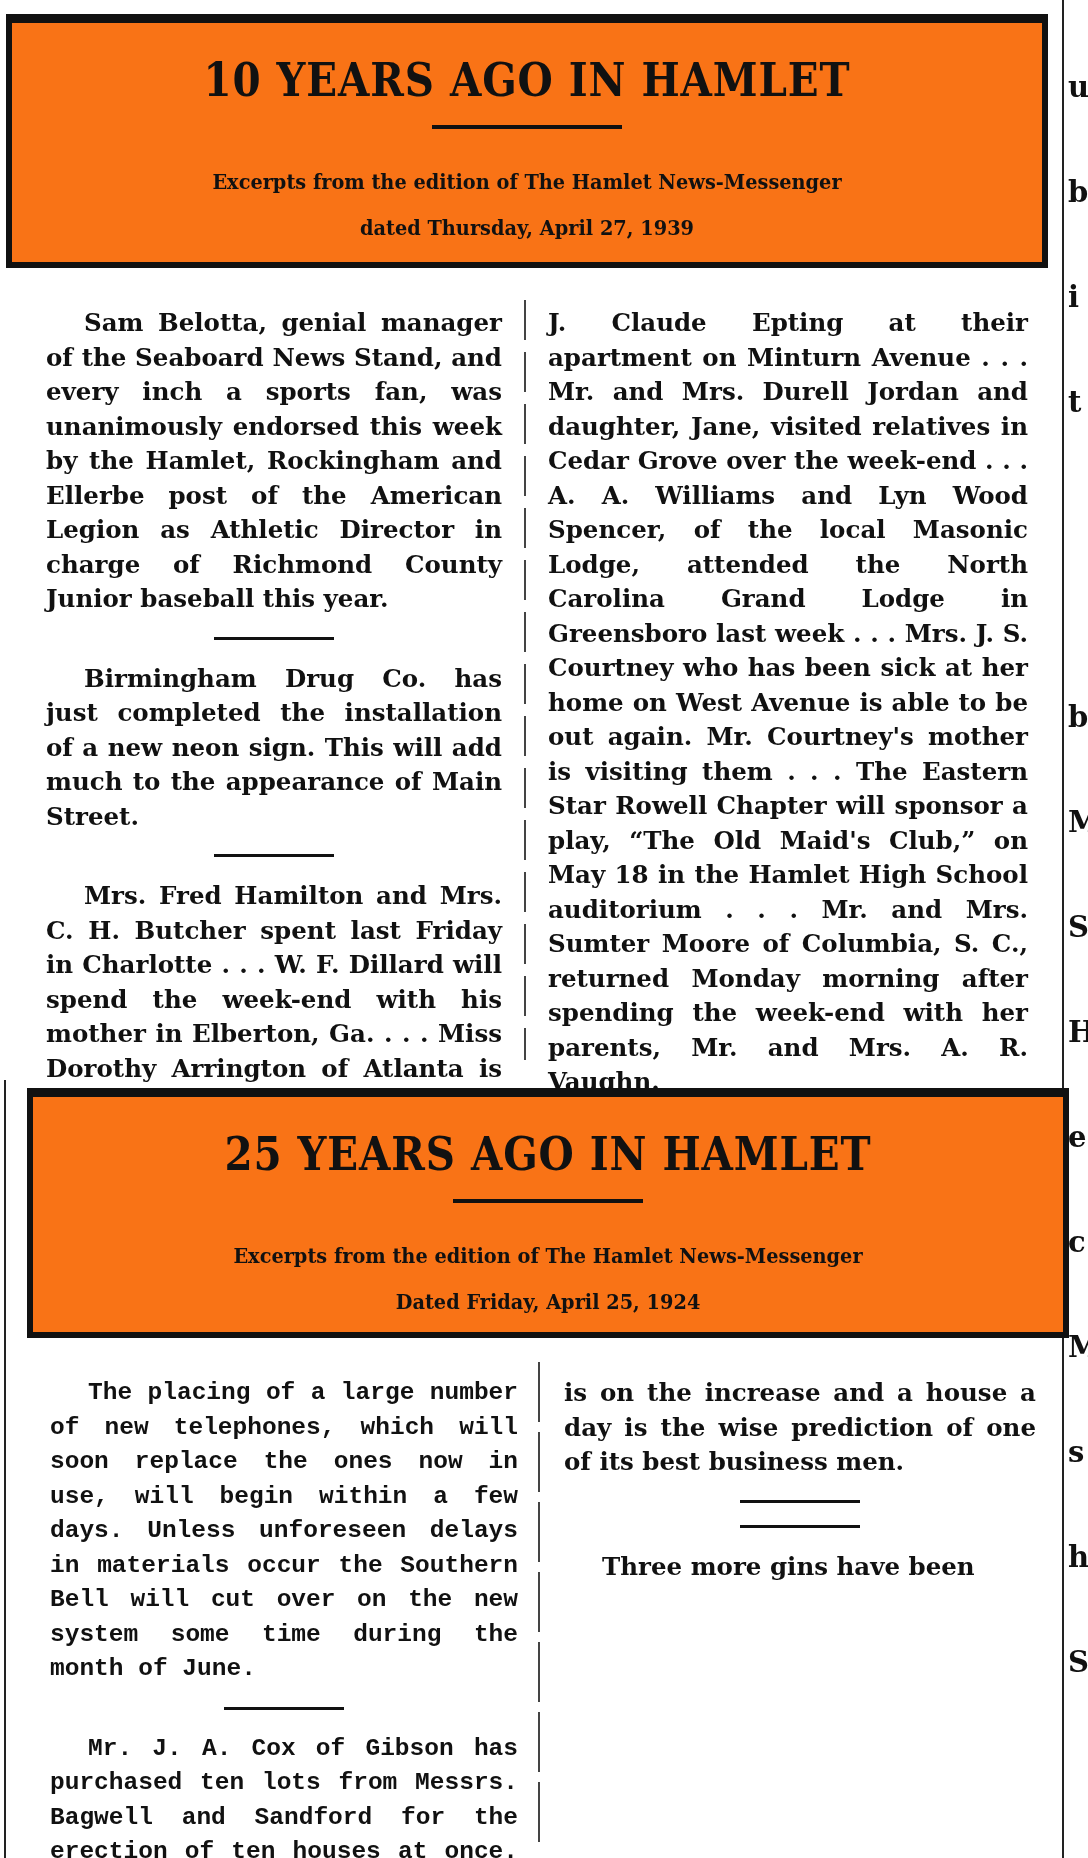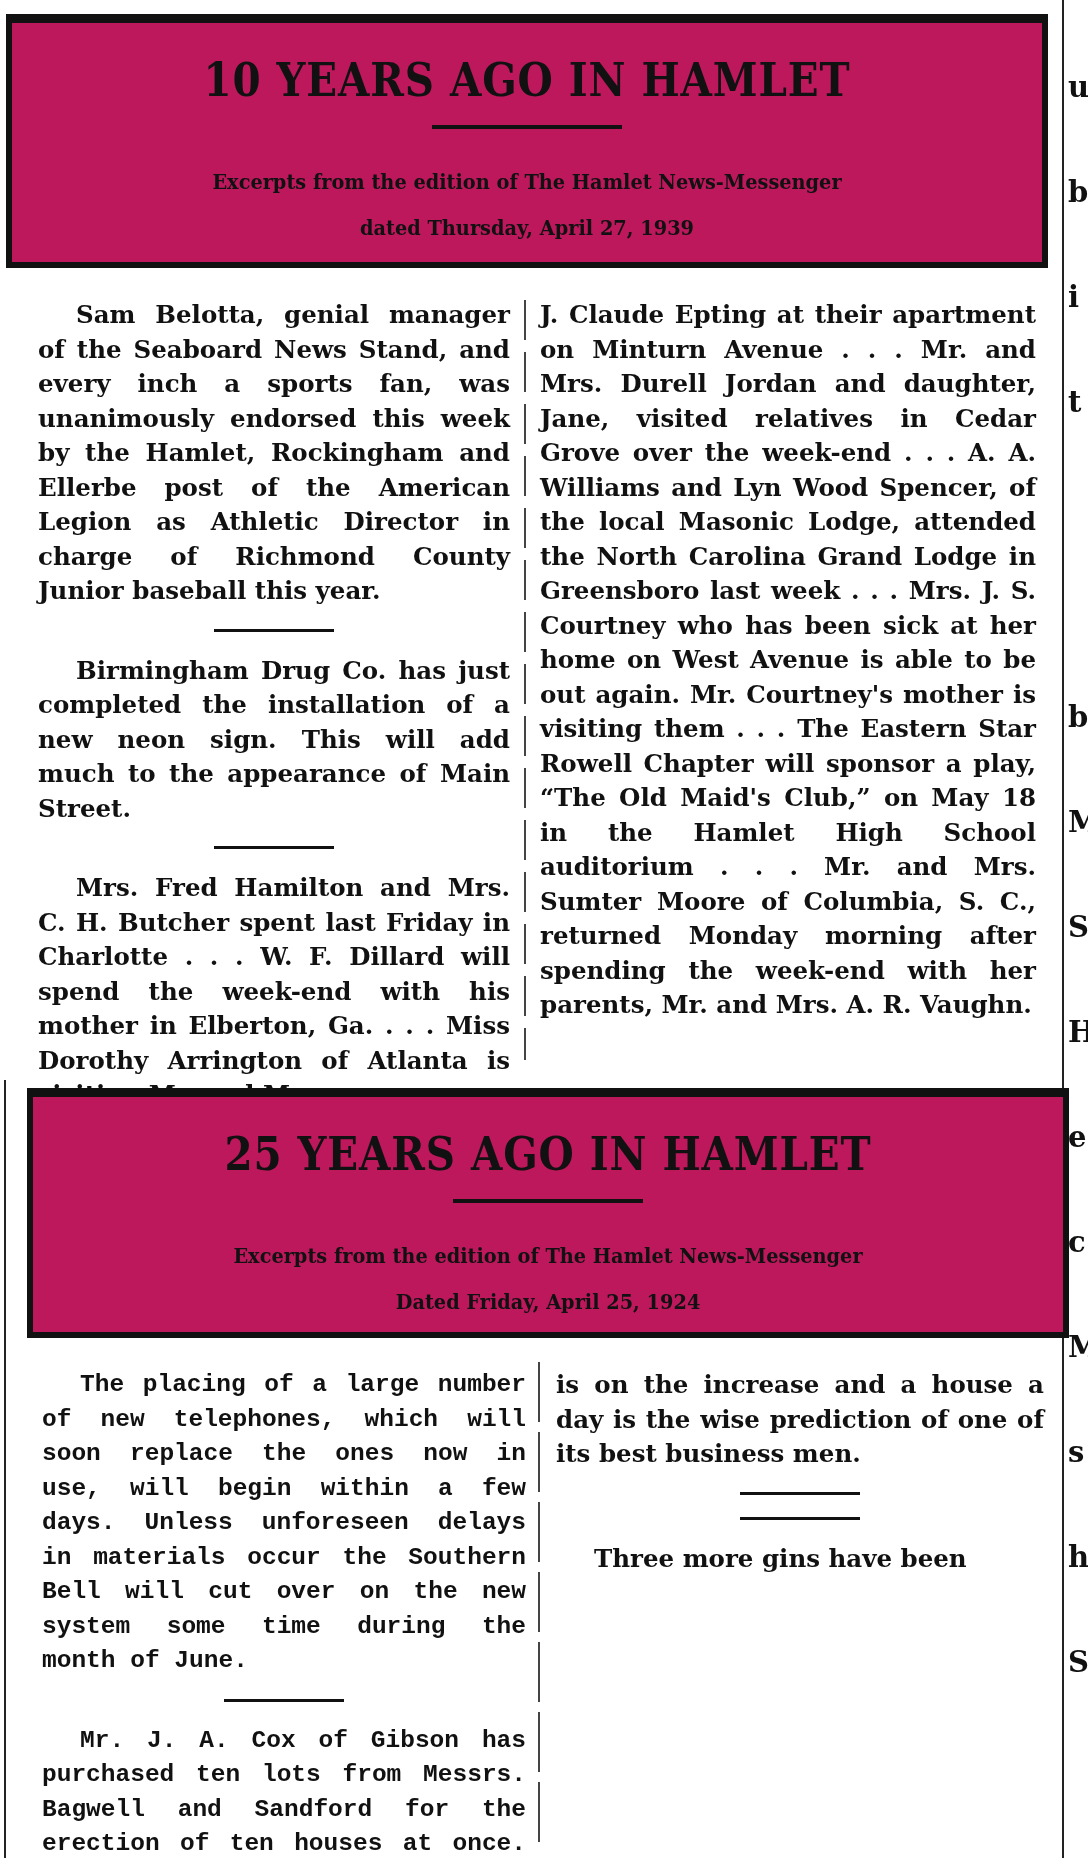--- a/index.html
+++ b/index.html
@@ -16,39 +16,39 @@
   }
   .neighbor-col {
     position: absolute; left: 1068px; top: 0; width: 40px; height: 1858px; overflow: hidden;
     font-size: 29px; line-height: 35px; font-weight: bold; white-space: pre;
   }
   .neighbor-col .nl { display: block; height: 35px; }
   .header-box {
     position: absolute; box-sizing: border-box;
     border-left: 6px solid #111; border-right: 6px solid #111;
     border-top: 9px solid #111; border-bottom: 6px solid #111;
-    background: #be185d; text-align: center;
+    background: #f97316; text-align: center;
   }
   .box1 { left: 6px; top: 14px; width: 1042px; height: 254px; }
   .box2 { left: 18px; top: 1088px; width: 1042px; height: 250px; margin-left: 9px; }
   .box-title {
     font-family: "DejaVu Serif", serif; font-weight: bold; font-size: 46px;
     letter-spacing: 1px; margin-top: 30px; transform: scaleX(0.88);
   }
   .box-rule { width: 190px; height: 4px; background: #111; margin: 18px auto 30px; }
   .box-sub {
     font-family: "DejaVu Serif", serif; font-weight: bold; font-size: 21px;
     line-height: 46px; transform: scaleX(0.92);
   }
   .col {
     position: absolute; box-sizing: border-box;
     font-family: "DejaVu Serif", serif; font-size: 24.5px; line-height: 34.5px;
     text-align: justify; font-weight: bold;
   }
-  .col p { margin: 8px; }
+  .col p { margin: 16px; }
   .col p.indent { text-indent: 38px; }
   .sep { width: 120px; height: 3px; background: #111; margin: 20px auto 22px; }
   .s1-left  { left: 30px;  top: 290px;  width: 488px; }
   .s1-right { left: 532px; top: 290px; width: 512px; }
   .s1-divider { position: absolute; left: 524px; top: 300px; width: 2px; height: 760px;
     background: repeating-linear-gradient(#444 0 40px, transparent 40px 52px); }
   .s2-left  { left: 34px;  top: 1360px; width: 500px; font-family: Liberation Mono, monospace; }
   .s2-right { left: 548px; top: 1360px; width: 504px; }
   .s2-divider { position: absolute; left: 538px; top: 1362px; width: 2px; height: 490px;
     background: repeating-linear-gradient(#444 0 60px, transparent 60px 70px); }

